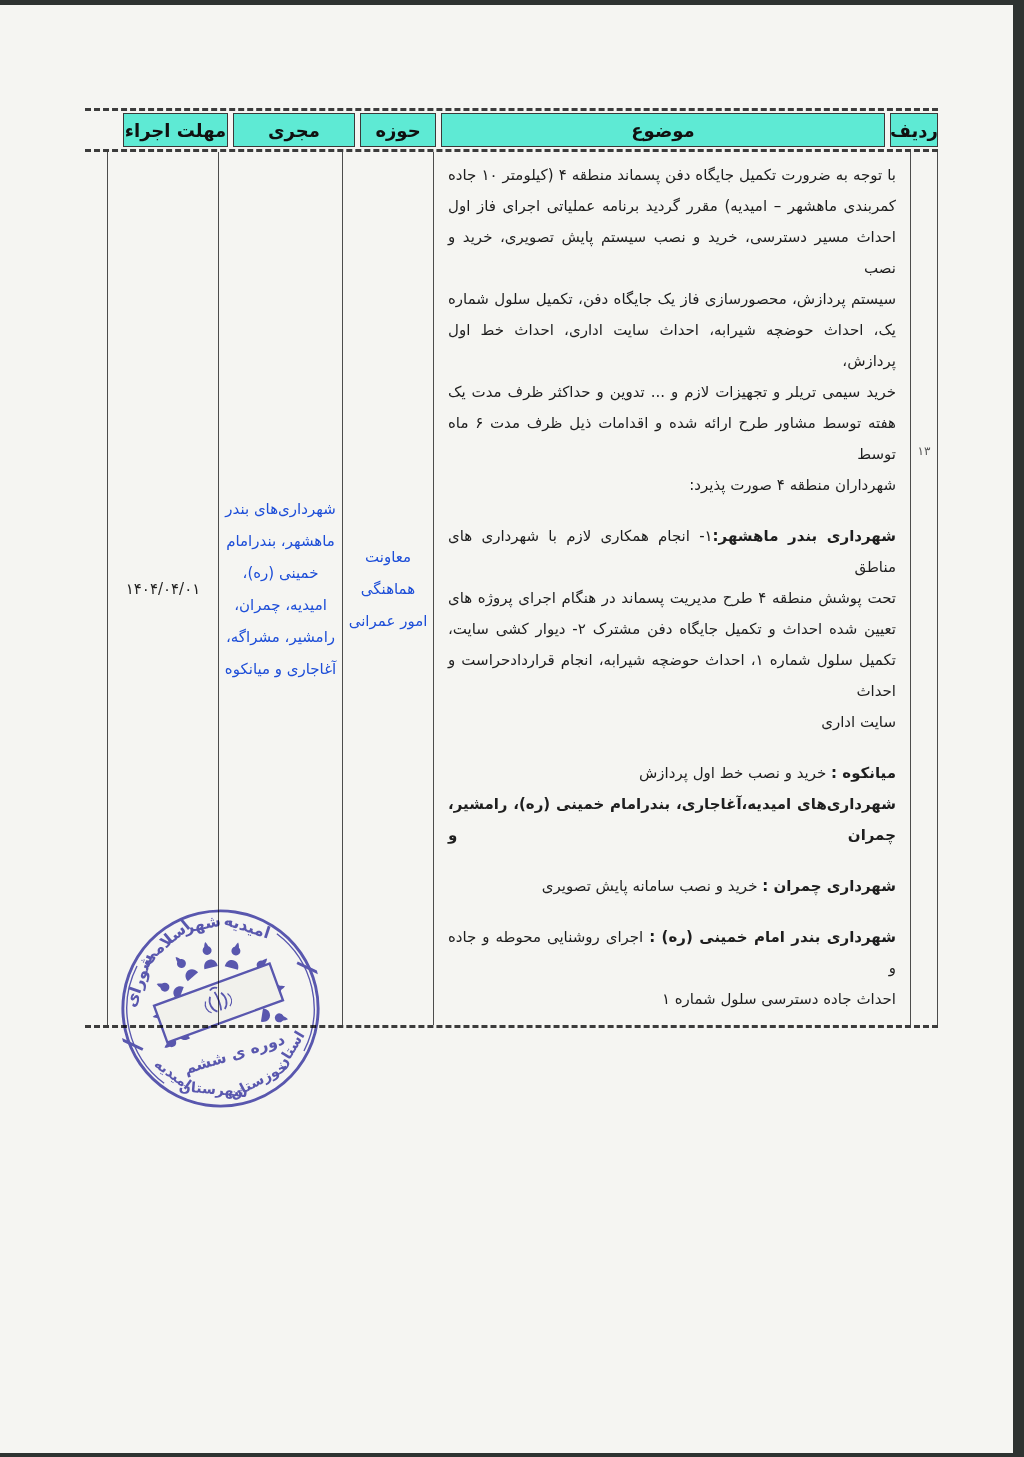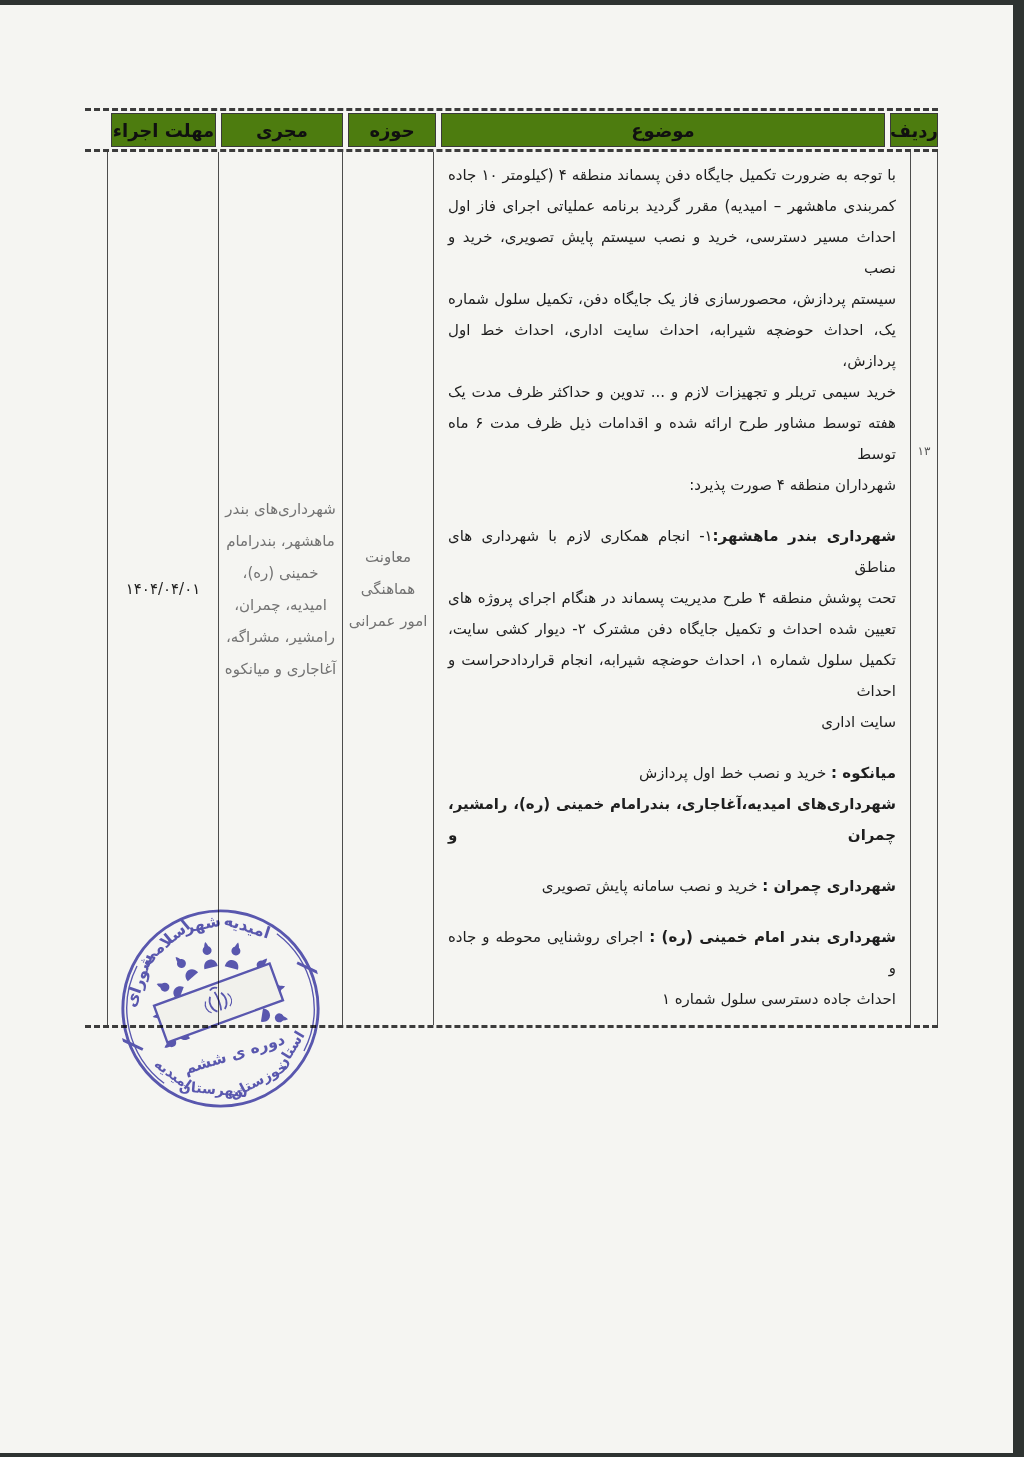--- a/index.html
+++ b/index.html
@@ -20,44 +20,44 @@
   .doc-table{
     position:absolute;left:85px;top:103px;width:853px;
     direction:rtl;color:#1e1e1e;
   }
   .thead{
     display:flex;direction:rtl;gap:5px;
     border-top:3px dashed #3c3c3c;border-bottom:3px dashed #3c3c3c;
     padding:2px 0;
   }
   .hcell{
-    background:#4d7c0f;border:1px solid #3a3a3a;box-sizing:border-box;
+    background:#5eead4;border:1px solid #3a3a3a;box-sizing:border-box;
     height:34px;display:flex;align-items:center;justify-content:center;
     font-weight:bold;font-size:18px;color:#101010;
   }
-  .h-radif{width:48px}.h-mozoo{width:444px}.h-hoze{width:88px}
+  .h-radif{width:48px}.h-mozoo{width:444px}.h-hoze{width:76px}
   .h-mojri{width:122px}.h-mohlat{width:105px}
   .tbody{
     display:flex;direction:rtl;min-height:689px;
     border-bottom:3px dashed #3c3c3c;
   }
   .bcell{box-sizing:border-box;border-left:1px solid #4c4c4c;}
   .tbody .bcell:first-child{border-right:1px solid #4c4c4c;}
   .b-radif{width:28px;text-align:center;padding-top:292px;font-size:12px;color:#555;}
   .b-mozoo{width:477px;padding:8px 14px 10px;font-size:15px;line-height:31px;}
   .b-hoze{width:91px;display:flex;align-items:center;justify-content:center;}
   .b-mojri{width:124px;display:flex;align-items:center;justify-content:center;}
   .b-mohlat{width:111px;display:flex;align-items:center;justify-content:center;
     font-size:15px;letter-spacing:1px;}
   .para{margin-top:20px;}
   .para:first-child{margin-top:0;}
   .line{text-align:justify;text-align-last:justify;}
   .line.last{text-align:right;text-align-last:right;}
   .bold{font-weight:bold;}
-  .center-lines{font-size:15px;line-height:32px;text-align:center;color:#737373;}
+  .center-lines{font-size:15px;line-height:32px;text-align:center;color:#1d4ed8;}
   
   .stamp{
     position:absolute;left:118px;top:896px;width:205px;height:215px;
     transform:rotate(-13deg);opacity:.9;mix-blend-mode:multiply;
   }
   .stamp svg text{font-family:"DejaVu Sans",sans-serif;font-weight:bold;}
 </style>
 </head>
 <body>
 

